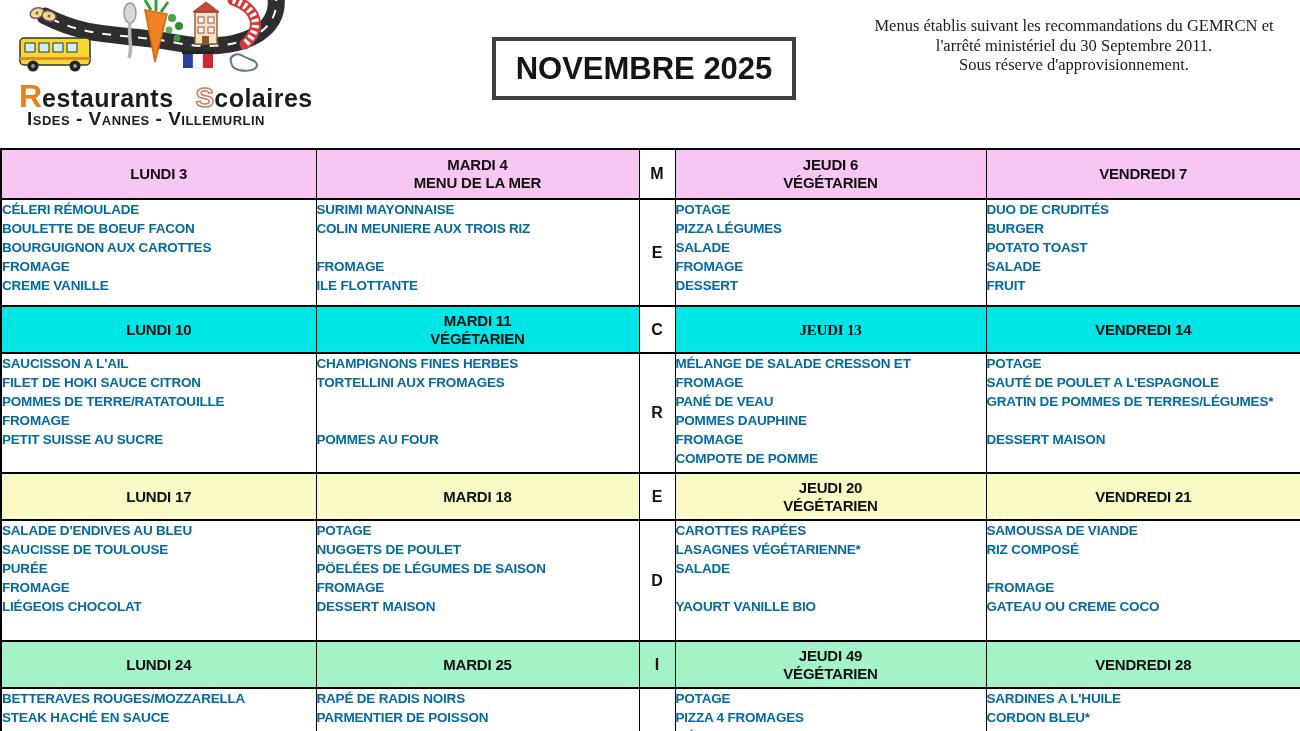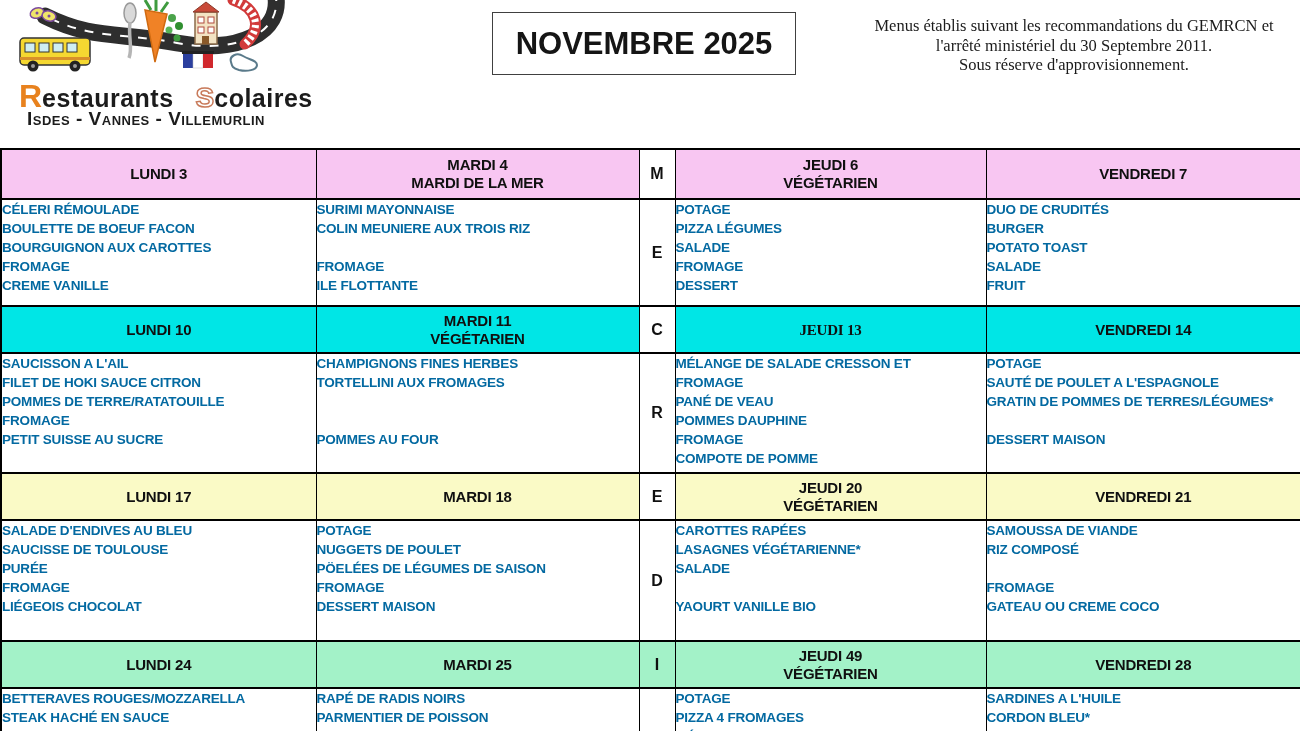--- a/index.html
+++ b/index.html
@@ -21,22 +21,22 @@
   .brand-initial-r { font-size: 32px; color: #e8821e; font-weight: bold; }
   .brand-word { font-size: 25px; letter-spacing: 0.5px; }
   .brand-gap { display: inline-block; width: 22px; }
   .brand-initial-s { font-size: 28px; color: #fff; -webkit-text-stroke: 1.5px #c87a5a; font-weight: bold; }
   .brand-sub {
     position: absolute; left: 10px; top: 108px; white-space: nowrap;
     font-variant: small-caps; font-weight: bold; font-size: 19px; letter-spacing: 0.5px; color: #1c1c1c;
   }
 
   .month-box {
-    position: absolute; left: 492px; top: 12px; width: 304px; height: 63px;
-    border: 1px solid #404040; background: #fff;
+    position: absolute; left: 492px; top: 37px; width: 304px; height: 63px;
+    border: 4px solid #404040; background: #fff;
     display: flex; align-items: center; justify-content: center;
   }
   .month-title { font-size: 31px; font-weight: bold; letter-spacing: 0px; color: #151515; }
 
   .notice {
     position: absolute; left: 848px; top: 16px; width: 452px;
     text-align: center; font-family: "Liberation Serif", serif;
     font-size: 16.5px; line-height: 19.5px; color: #1b1b1b;
   }
 
@@ -169,21 +169,21 @@
     </colgroup>
 
     <tbody>
         <tr class="hdr r-hdr1">
       <td class="day-hdr" style="background-color: rgb(248, 198, 242);">
         <div>LUNDI 3</div>
             <div></div>
       </td>
       <td class="day-hdr" style="background-color: rgb(248, 198, 242);">
         <div>MARDI 4</div>
-            <div>MARDI DE LA MER</div>
+            <div>MENU DE LA MER</div>
       </td>
       <td class="letter-cell" style="background-color: rgb(255, 255, 255);">M</td>
       <td class="day-hdr" style="background-color: rgb(248, 198, 242);">
         <div>JEUDI 6</div>
             <div>VÉGÉTARIEN</div>
       </td>
       <td class="day-hdr" style="background-color: rgb(248, 198, 242);">
         <div>VENDREDI 7</div>
             <div></div>
       </td>

